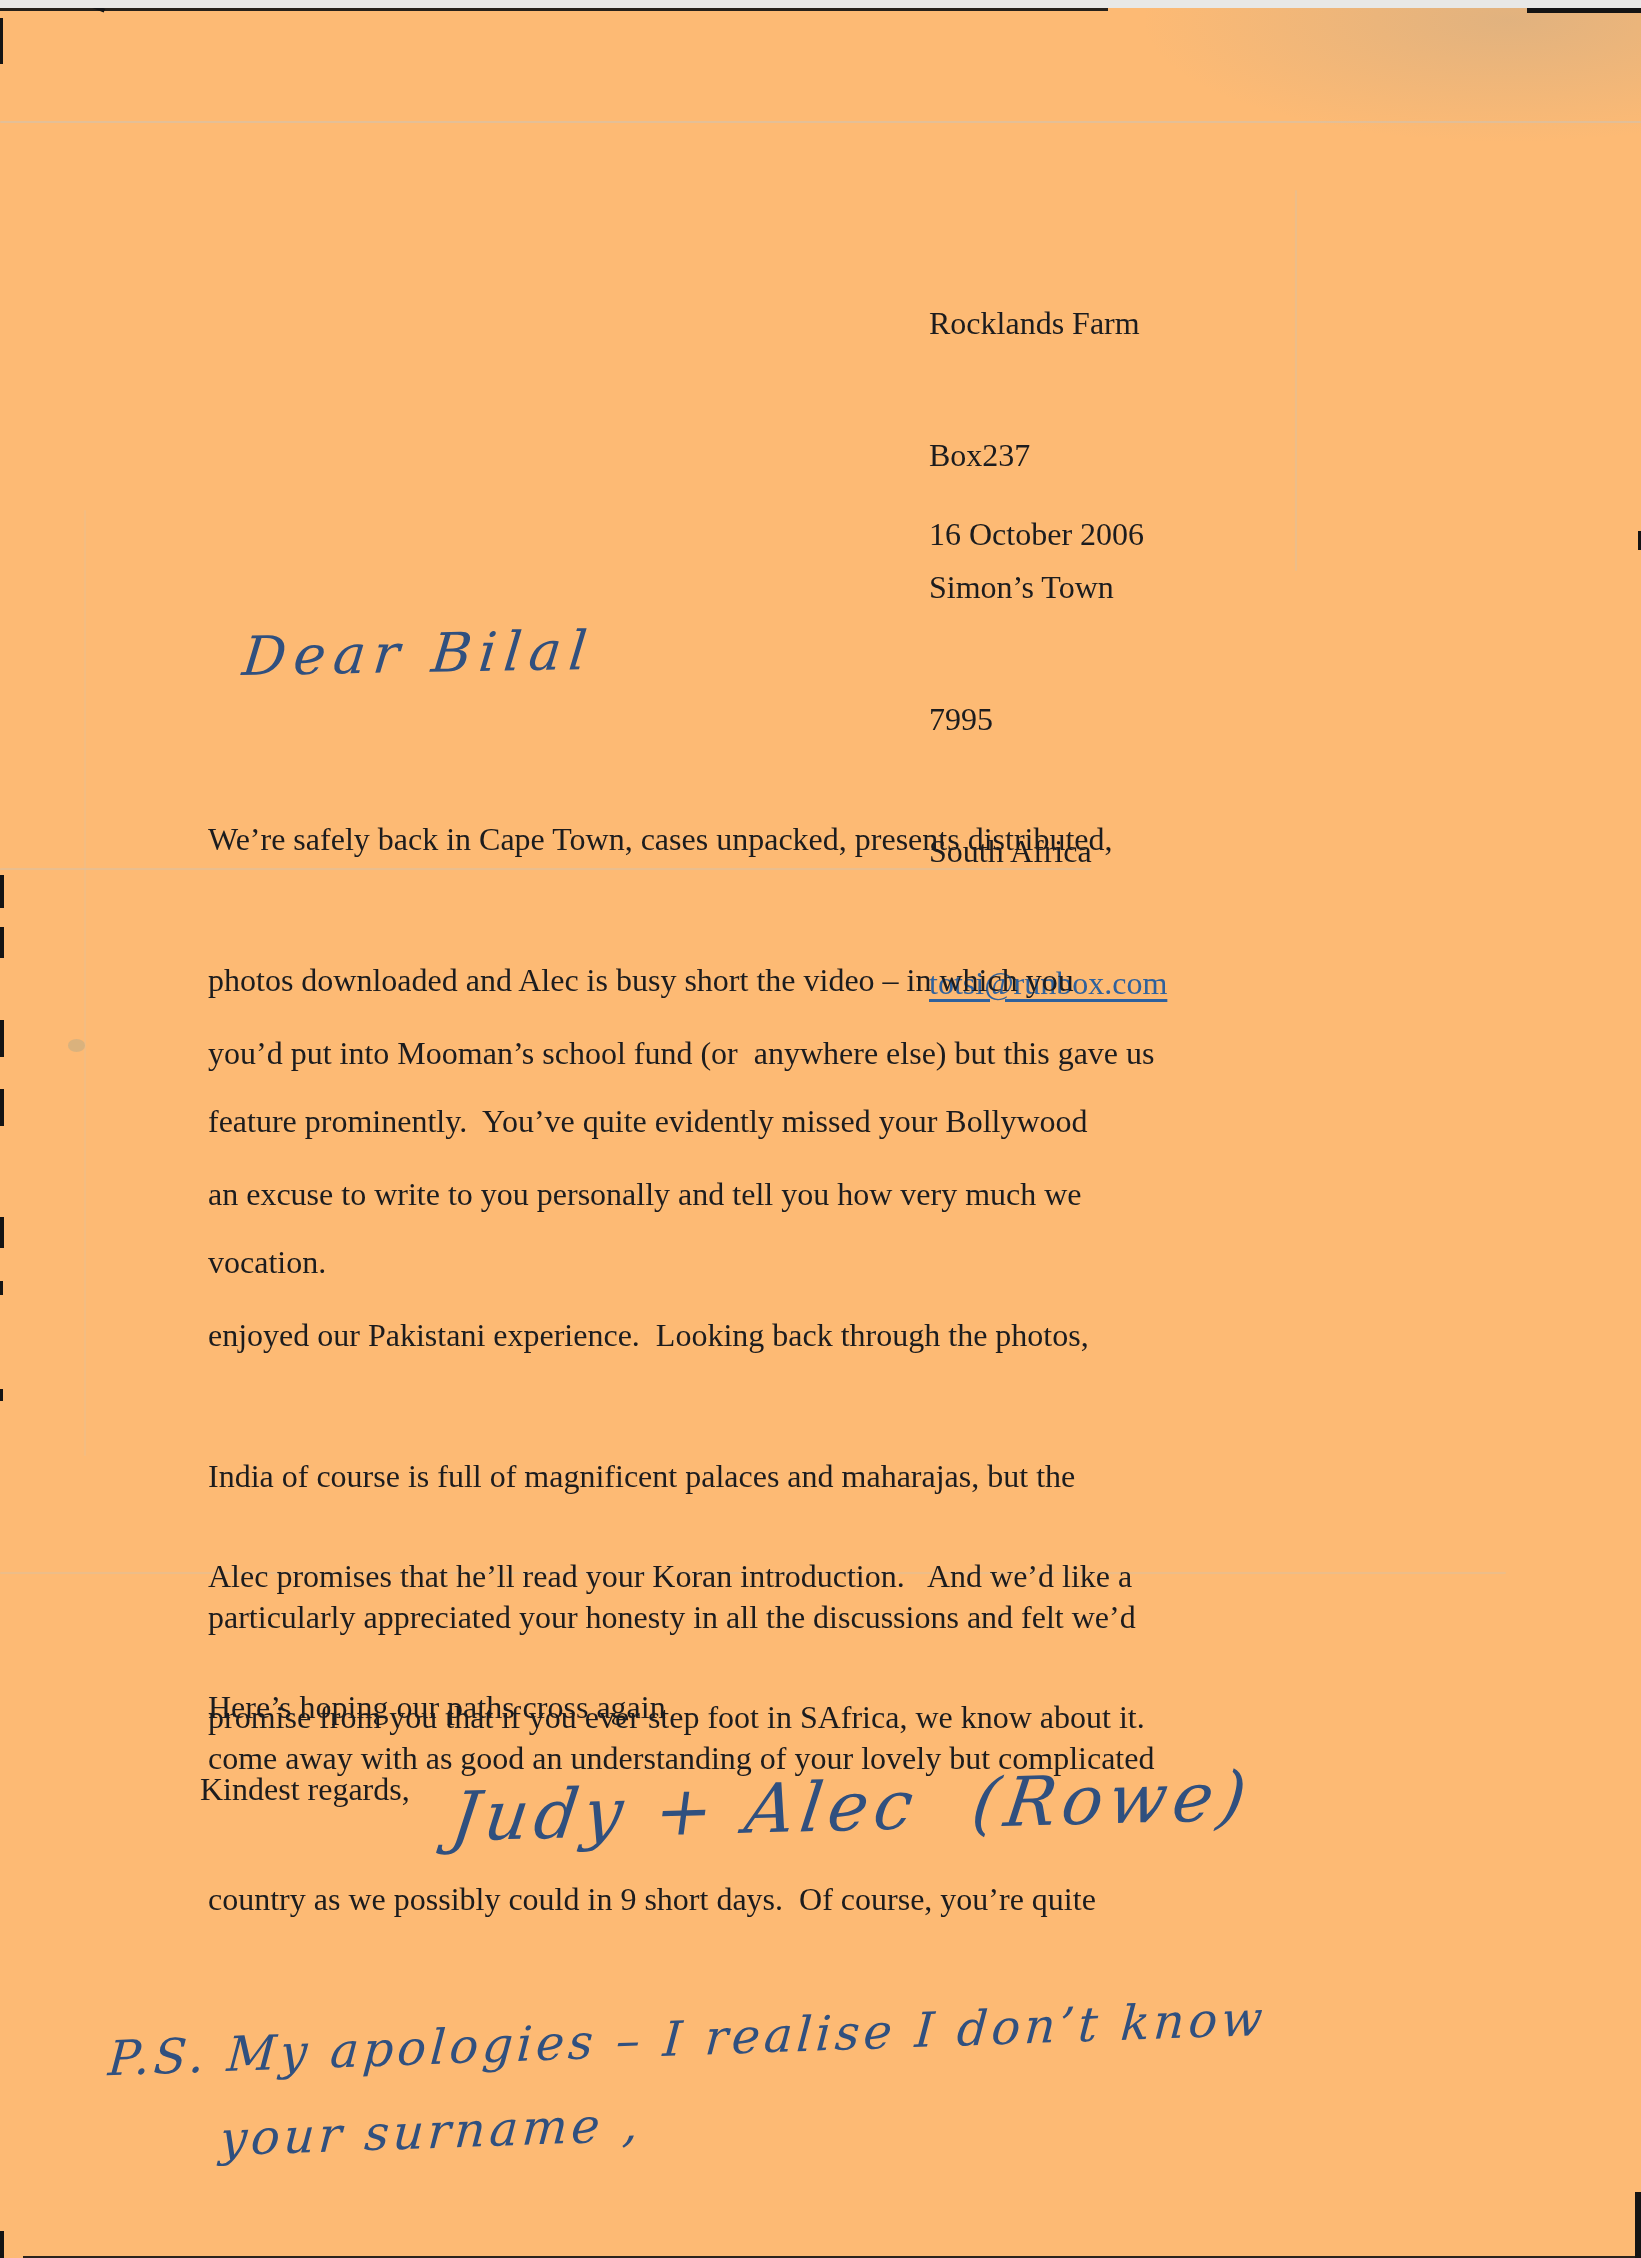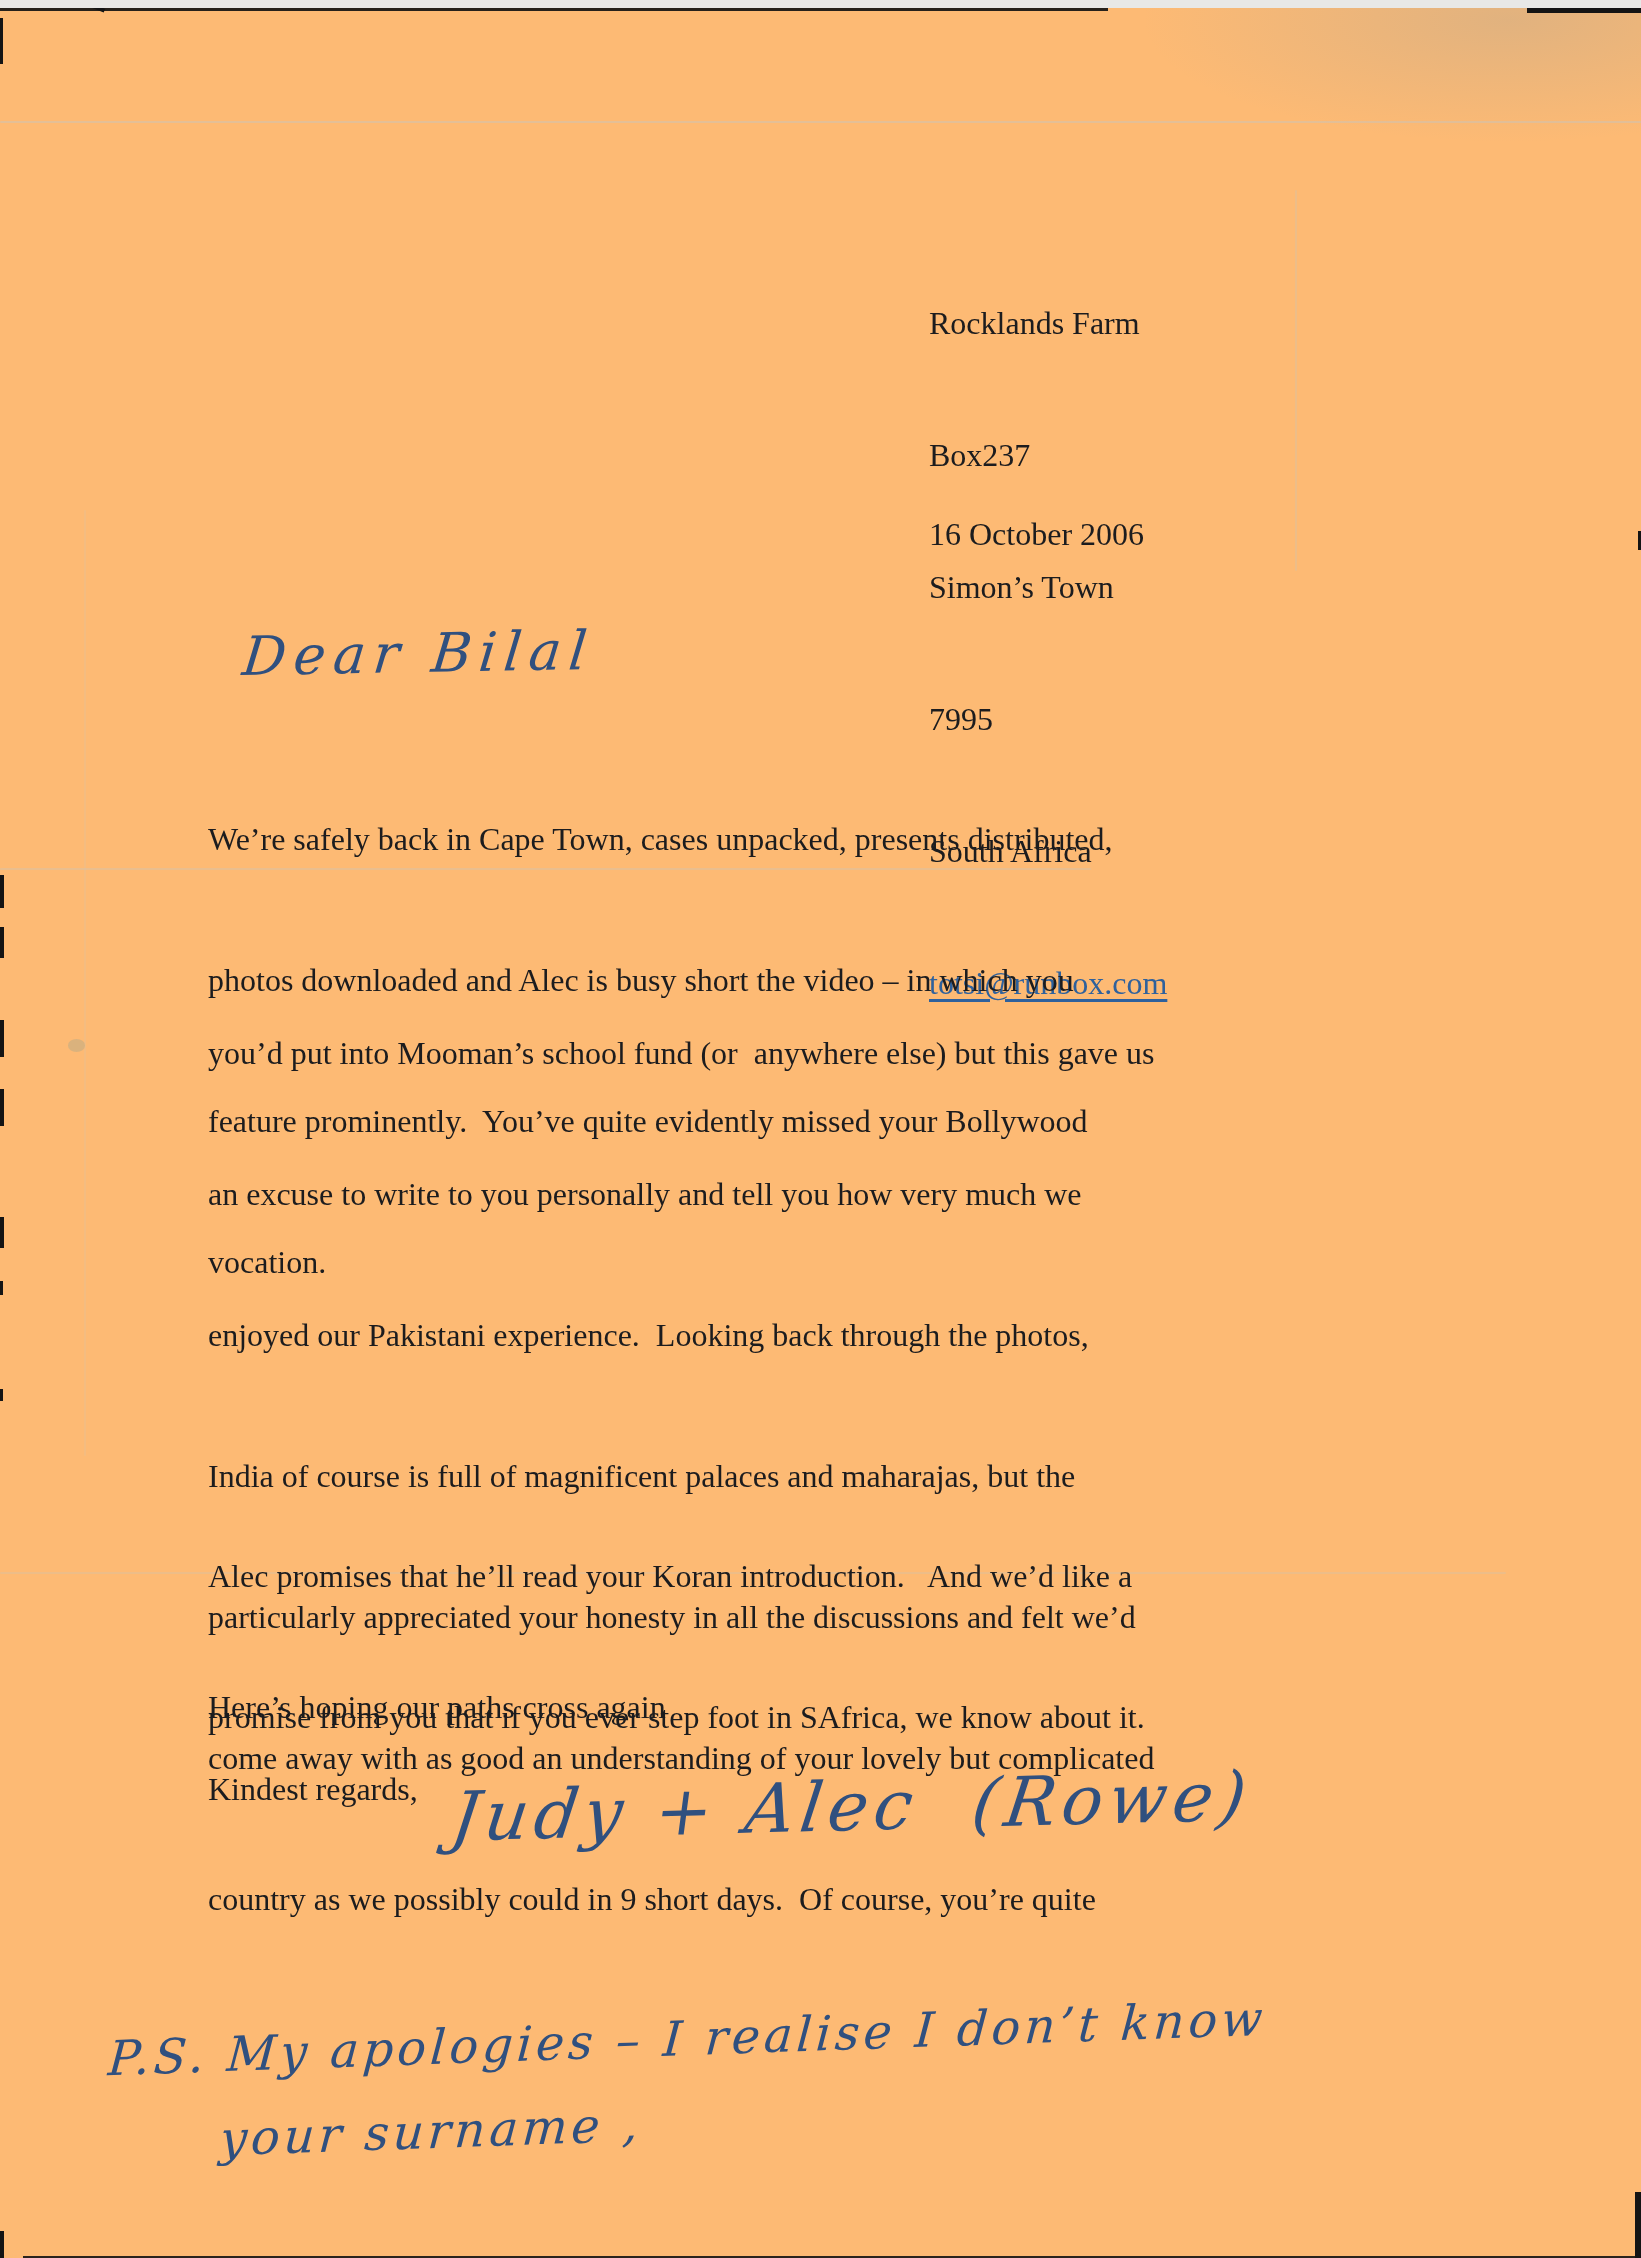--- a/index.html
+++ b/index.html
@@ -21,21 +21,21 @@
     color:#2f619c;
     text-decoration:underline;
     text-decoration-color:#2f619c;
     text-underline-offset:4.8px;
   }
   .date { left:929px; top:503px; }
   .para-1 { left:208px; top:714px; }
   .para-2 { left:208px; top:928px; }
   .para-3 { left:208px; top:1451px; }
   .para-4 { left:208px; top:1582px;text-align:right; }
-  .para-5 { left:208px; top:1664px; }
+  .para-5 { left:200px; top:1664px; }
 
   
   .hand {
     position:absolute;
     font-family:"DejaVu Serif", serif;
     font-style:italic;
     color:#30507f;
     white-space:pre;
   }
   .salutation { left:243px; top:614px; font-size:54px; letter-spacing:7.7px;

